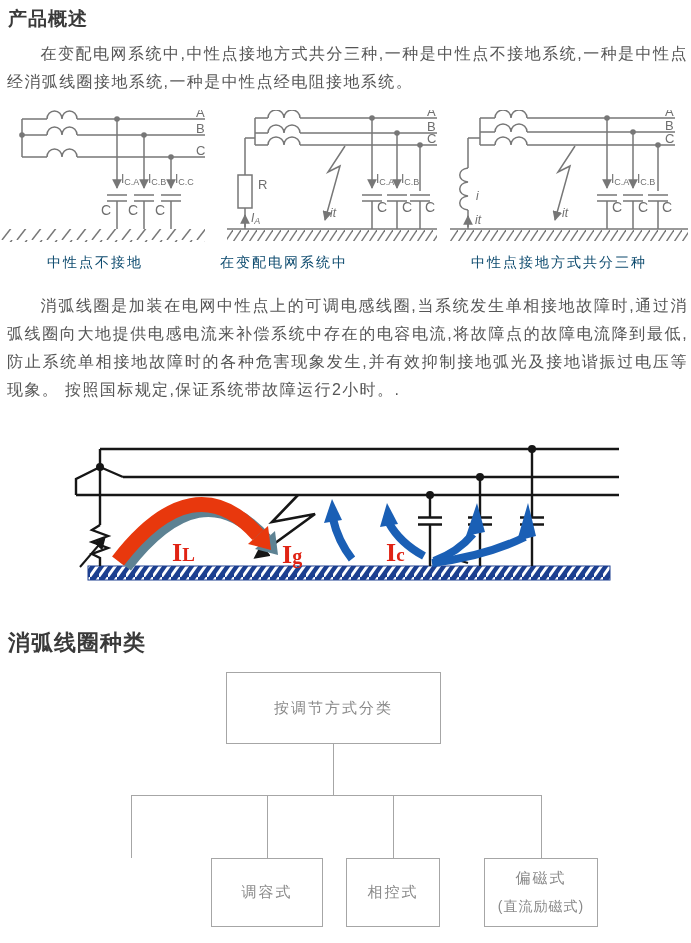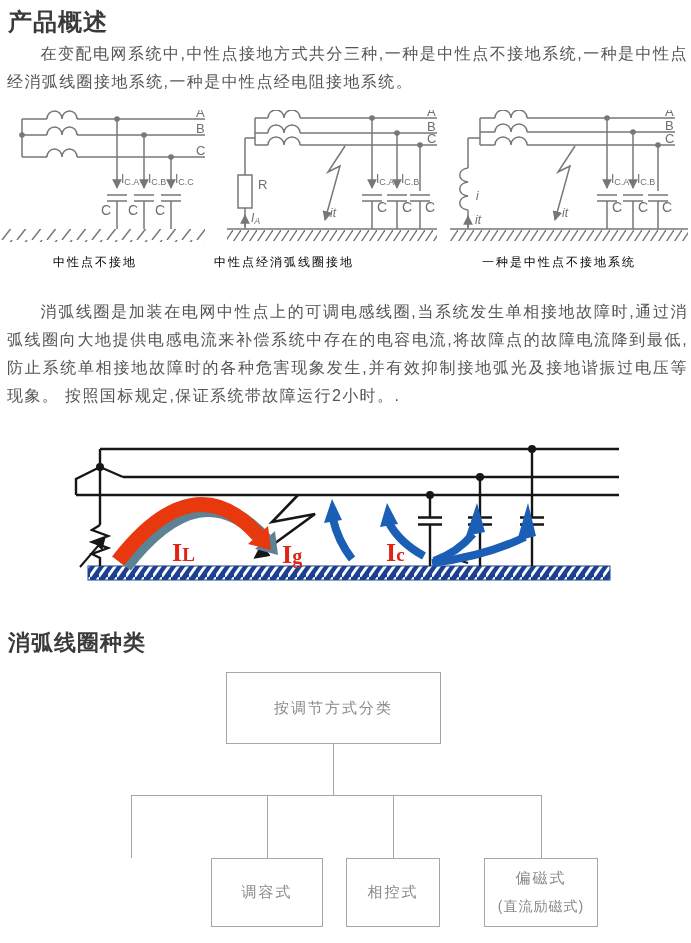--- a/index.html
+++ b/index.html
@@ -1,31 +1,31 @@
 <!DOCTYPE html>
 <html><head>
 <meta charset="utf-8">
 <style>
   html,body{margin:0;padding:0;}
   body{
     width:691px;height:943px;position:relative;background:#ffffff;
     font-family:"Liberation Sans", sans-serif;overflow:hidden;
   }
   .h-title{
-    position:absolute;left:8px;font-size:24px;font-weight:bold;
+    position:absolute;left:8px;font-size:19px;font-weight:bold;
     color:#3a3a3a;letter-spacing:1px;white-space:nowrap;
   }
   .para{
     position:absolute;left:5px;width:681px;font-size:16px;line-height:28px;
     color:#555555;letter-spacing:1.4px;text-align:justify;text-indent:2.1em;
     margin:2px;
   }
   .circ,.flow{position:absolute;}
   .caption{
-    position:absolute;top:254px;font-size:12px;color:#000000;
+    position:absolute;top:254px;font-size:14px;color:#0c4a6e;
     letter-spacing:2px;text-align:center;white-space:nowrap;
   }
   svg text{font-family:"Liberation Sans", sans-serif;}
   .slab{font-size:12px;fill:#6f6f6f;}
   .sub{font-size:9px;}
   .pl{font-size:13px;fill:#6f6f6f;}
   .cl{font-size:14px;fill:#6f6f6f;}
   .ital{font-style:italic;}
   .redlab{font-family:"Liberation Serif", serif;font-weight:bold;fill:#e02314;}
   .tree{position:absolute;left:16px;top:655px;width:691px;height:288px;}
@@ -158,24 +158,24 @@
   <text class="slab ital" x="25" y="114">it</text>
   <text class="slab ital" x="112" y="107" font-size="13">it</text>
   <text class="slab" x="161" y="73"><tspan>I</tspan><tspan class="sub" dy="2">C.A</tspan></text>
   <text class="slab" x="187" y="73"><tspan>I</tspan><tspan class="sub" dy="2">C.B</tspan></text>
   <text class="cl" x="162" y="102">C</text>
   <text class="cl" x="188" y="102">C</text>
   <text class="cl" x="212" y="102">C</text>
 </svg>
 
 <div class="caption" style="left:34px;width:122px">中性点不接地</div>
-<div class="caption" style="left:196px;width:176px">中性点经消弧线圈接地</div>
-<div class="caption" style="left:459px;width:200px">一种是中性点不接地系统</div>
-
-<p class="para" style="top:296px">消弧线圈是加装在电网中性点上的可调电感线圈,当系统发生单相接地故障时,通过消弧线圈向大地提供电感电流来补偿系统中存在的电容电流,将故障点的故障电流降到最低,防止系统单相接地故障时的各种危害现象发生,并有效抑制接地弧光及接地谐振过电压等现象。 按照国标规定,保证系统带故障运行2小时。.</p>
+<div class="caption" style="left:196px;width:176px">在变配电网系统中</div>
+<div class="caption" style="left:459px;width:200px">中性点接地方式共分三种</div>
+
+<p class="para" style="top:290px">消弧线圈是加装在电网中性点上的可调电感线圈,当系统发生单相接地故障时,通过消弧线圈向大地提供电感电流来补偿系统中存在的电容电流,将故障点的故障电流降到最低,防止系统单相接地故障时的各种危害现象发生,并有效抑制接地弧光及接地谐振过电压等现象。 按照国标规定,保证系统带故障运行2小时。.</p>
 
 <svg class="flow" style="left:0;top:437px" width="691" height="160" viewBox="0 0 691 160">
   <defs>
     <marker id="mkb4" viewBox="0 0 10 10" refX="8" refY="5" markerWidth="6" markerHeight="6" orient="auto">
       <path d="M0,0 L10,5 L0,10 z" fill="#161616"></path>
     </marker>
     <pattern id="hn4" width="9" height="14" patternUnits="userSpaceOnUse">
       <rect width="9" height="14" fill="#1c3f8f"></rect>
       <path d="M-2,16 L11,-2" stroke="#ffffff" stroke-width="3"></path>
     </pattern>

